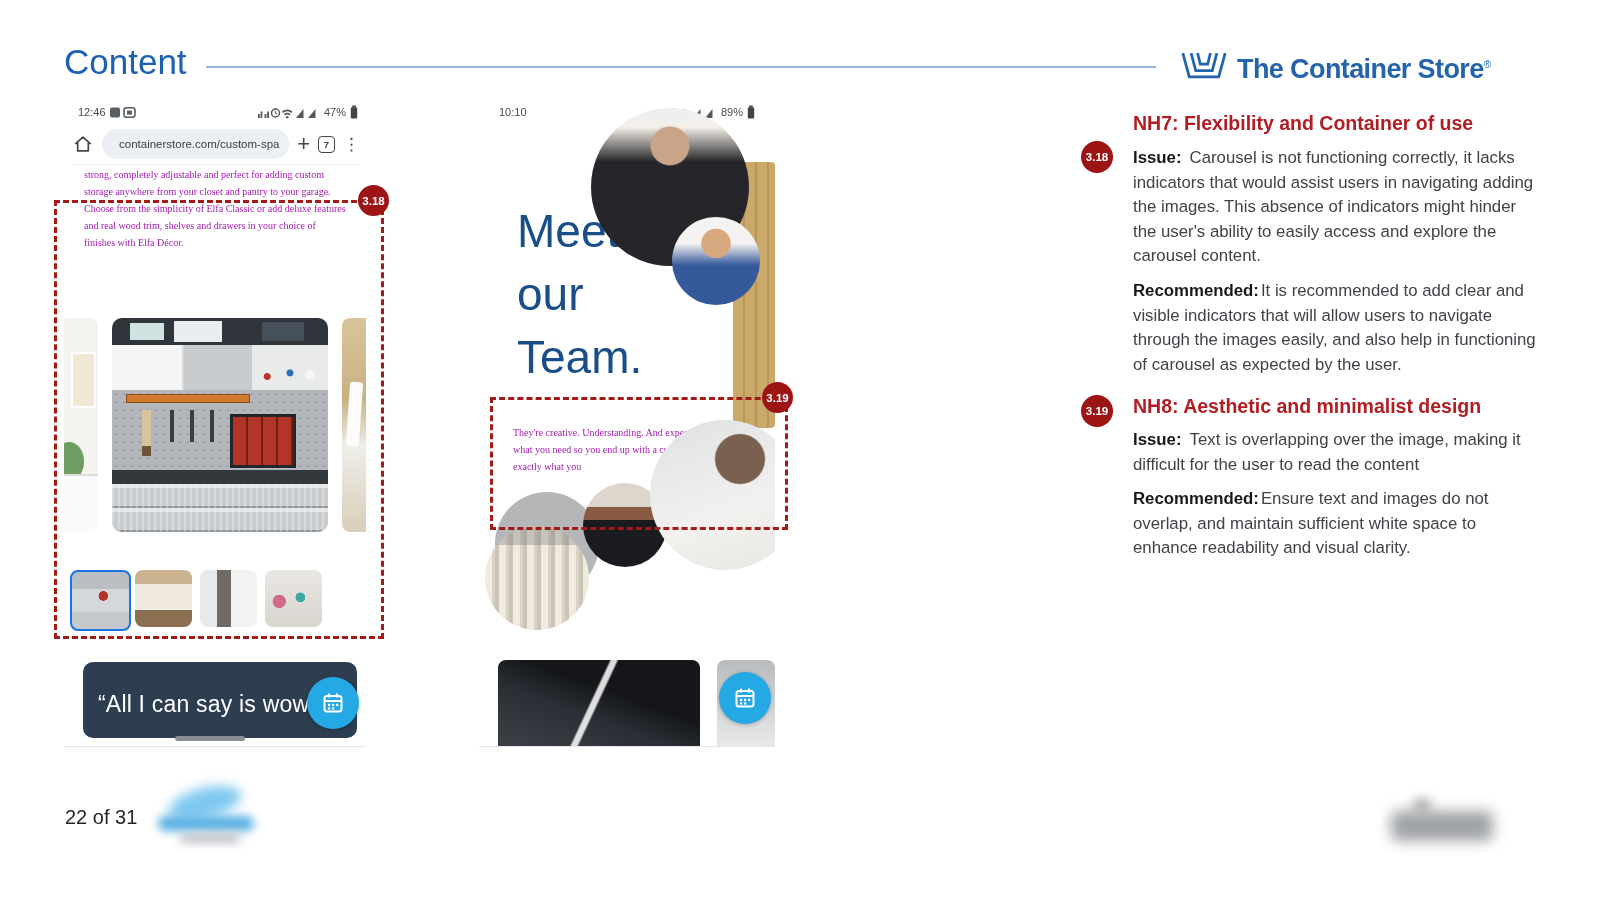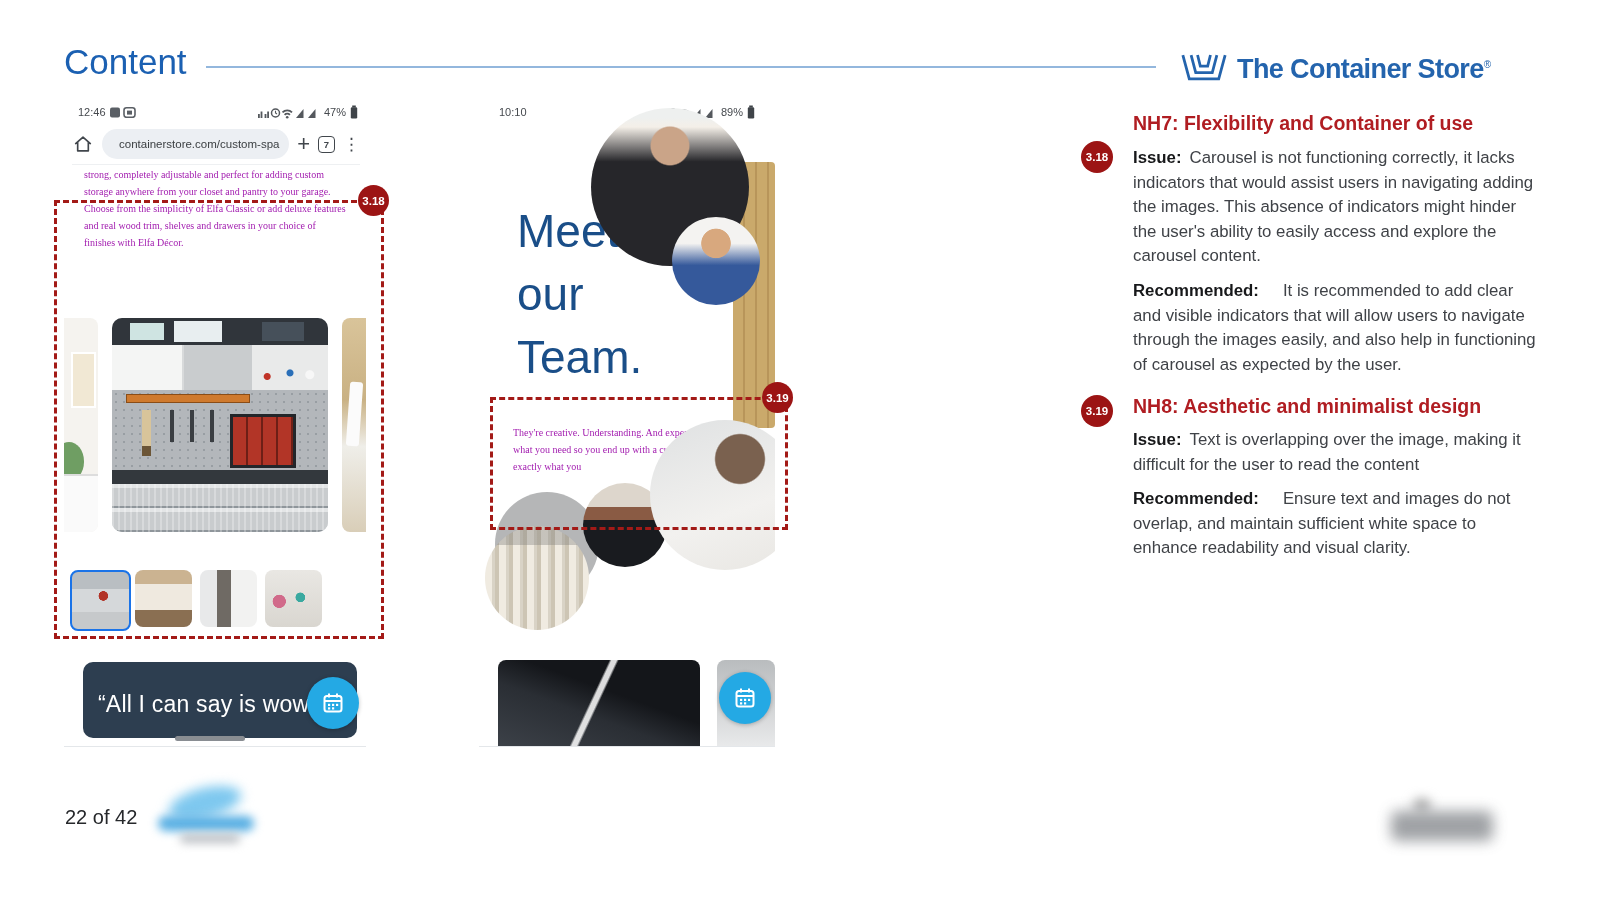--- a/index.html
+++ b/index.html
@@ -3,21 +3,21 @@
 <meta charset="utf-8">
 <style>
   html,body{margin:0;padding:0;background:#fff;}
   #page{position:relative;width:1600px;height:900px;background:#fff;overflow:hidden;
         font-family:"Liberation Sans", sans-serif;color:#202124;}
   .abs{position:absolute;}
 
   
   #title{left:64px;top:42px;font-size:35px;font-weight:500;color:#1b60b2;}
   #rule{left:206px;top:66px;width:950px;height:2px;background:#93b7dd;}
-  #logo{left:1181px;top:50px;display:flex;align-items:center;gap:10px;color:#2464ad;}
+  #logo{left:1181px;top:50px;display:flex;align-items:flex-start;gap:10px;color:#2464ad;}
   #logo .logo-text{font-size:27px;font-weight:700;letter-spacing:-0.6px;line-height:30px;}
   #logo sup{font-size:10px;font-weight:400;vertical-align:super;}
 
   
   .phone{position:absolute;top:100px;background:#fff;border-bottom:1px solid #e4e7ea;}
   #phone1{left:64px;width:302px;height:646px;}
   #phone2{left:479px;width:296px;height:646px;overflow:hidden;}
   .statusbar{position:absolute;top:5px;left:14px;right:8px;display:flex;justify-content:space-between;
              align-items:center;font-size:11px;color:#45494e;}
   .sb-side{display:flex;align-items:center;gap:4px;}
@@ -121,21 +121,21 @@
   
   .f-badge{position:absolute;width:32px;height:32px;border-radius:50%;background:#9c1414;color:#fff;
      font-size:11.5px;font-weight:700;display:flex;align-items:center;justify-content:center;}
   #fb1{left:1081px;top:141px;}
   #fb2{left:1081px;top:395px;}
   .f-title{position:absolute;left:1133px;font-size:19.5px;font-weight:700;color:#b01d22;}
   #ft1{top:112px;}
   #ft2{top:395px;}
   .f-body{position:absolute;left:1133px;width:408px;margin:0;font-size:16.8px;line-height:24.6px;color:#3f4247;}
   .f-body b{color:#17181a;margin-right:8px;}
-  .f-body b.wide{margin-right:24px;}
+  .f-body b.wide{margin-right:2px;}
   #fi1{top:146px;}
   #fr1{top:279px;}
   #fi2{top:428px;}
   #fr2{top:487px;}
 
   
   #page-num{left:65px;top:806px;font-size:20px;color:#26282b;}
   .wm{position:absolute;}
   .blob{position:absolute;border-radius:50%;}
   #wm-left{left:150px;top:782px;width:115px;height:75px;}
@@ -352,21 +352,21 @@
   <div class="f-badge" id="fb1">3.18</div>
   <div class="f-title" id="ft1">NH7: Flexibility and Container of use</div>
   <p class="f-body" id="fi1"><b>Issue:</b><span>Carousel is not functioning correctly, it lacks indicators that would assist users in navigating adding the images. This absence of indicators might hinder the user's ability to easily access and explore the carousel content.</span></p>
   <p class="f-body" id="fr1"><b class="wide">Recommended:</b><span>It is recommended to add clear and visible indicators that will allow users to navigate through the images easily, and also help in functioning of carousel as expected by the user.</span></p>
 
   <div class="f-badge" id="fb2">3.19</div>
   <div class="f-title" id="ft2">NH8: Aesthetic and minimalist design</div>
   <p class="f-body" id="fi2"><b>Issue:</b><span>Text is overlapping over the image, making it difficult for the user to read the content</span></p>
   <p class="f-body" id="fr2"><b class="wide">Recommended:</b><span>Ensure text and images do not overlap, and maintain sufficient white space to enhance readability and visual clarity.</span></p>
 
-  <div class="abs" id="page-num">22 of 42</div>
+  <div class="abs" id="page-num">22 of 31</div>
   <div class="wm" id="wm-left">
     <div class="blob b1"></div>
     <div class="blob b2"></div>
     <div class="blob b3"></div>
   </div>
   <div class="wm" id="wm-right">
     <div class="blob b1"></div>
     <div class="blob b2"></div>
   </div>
 

